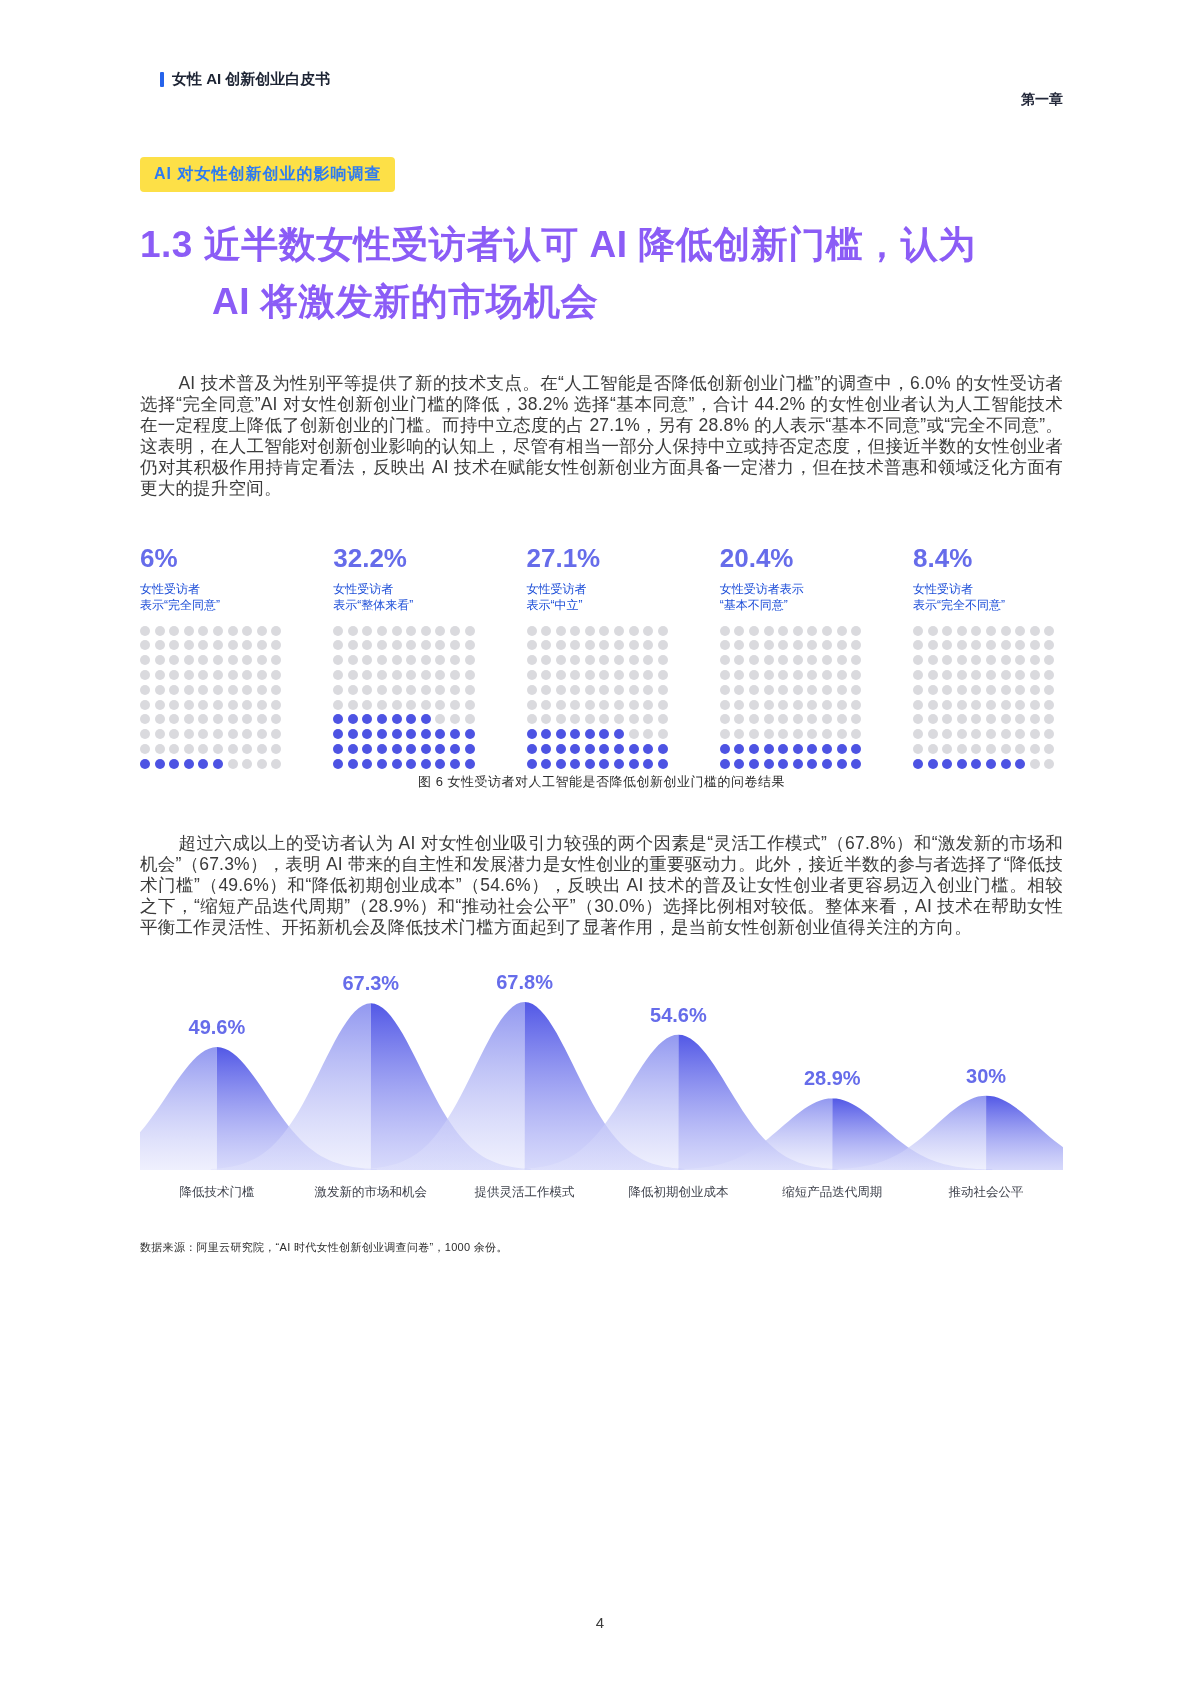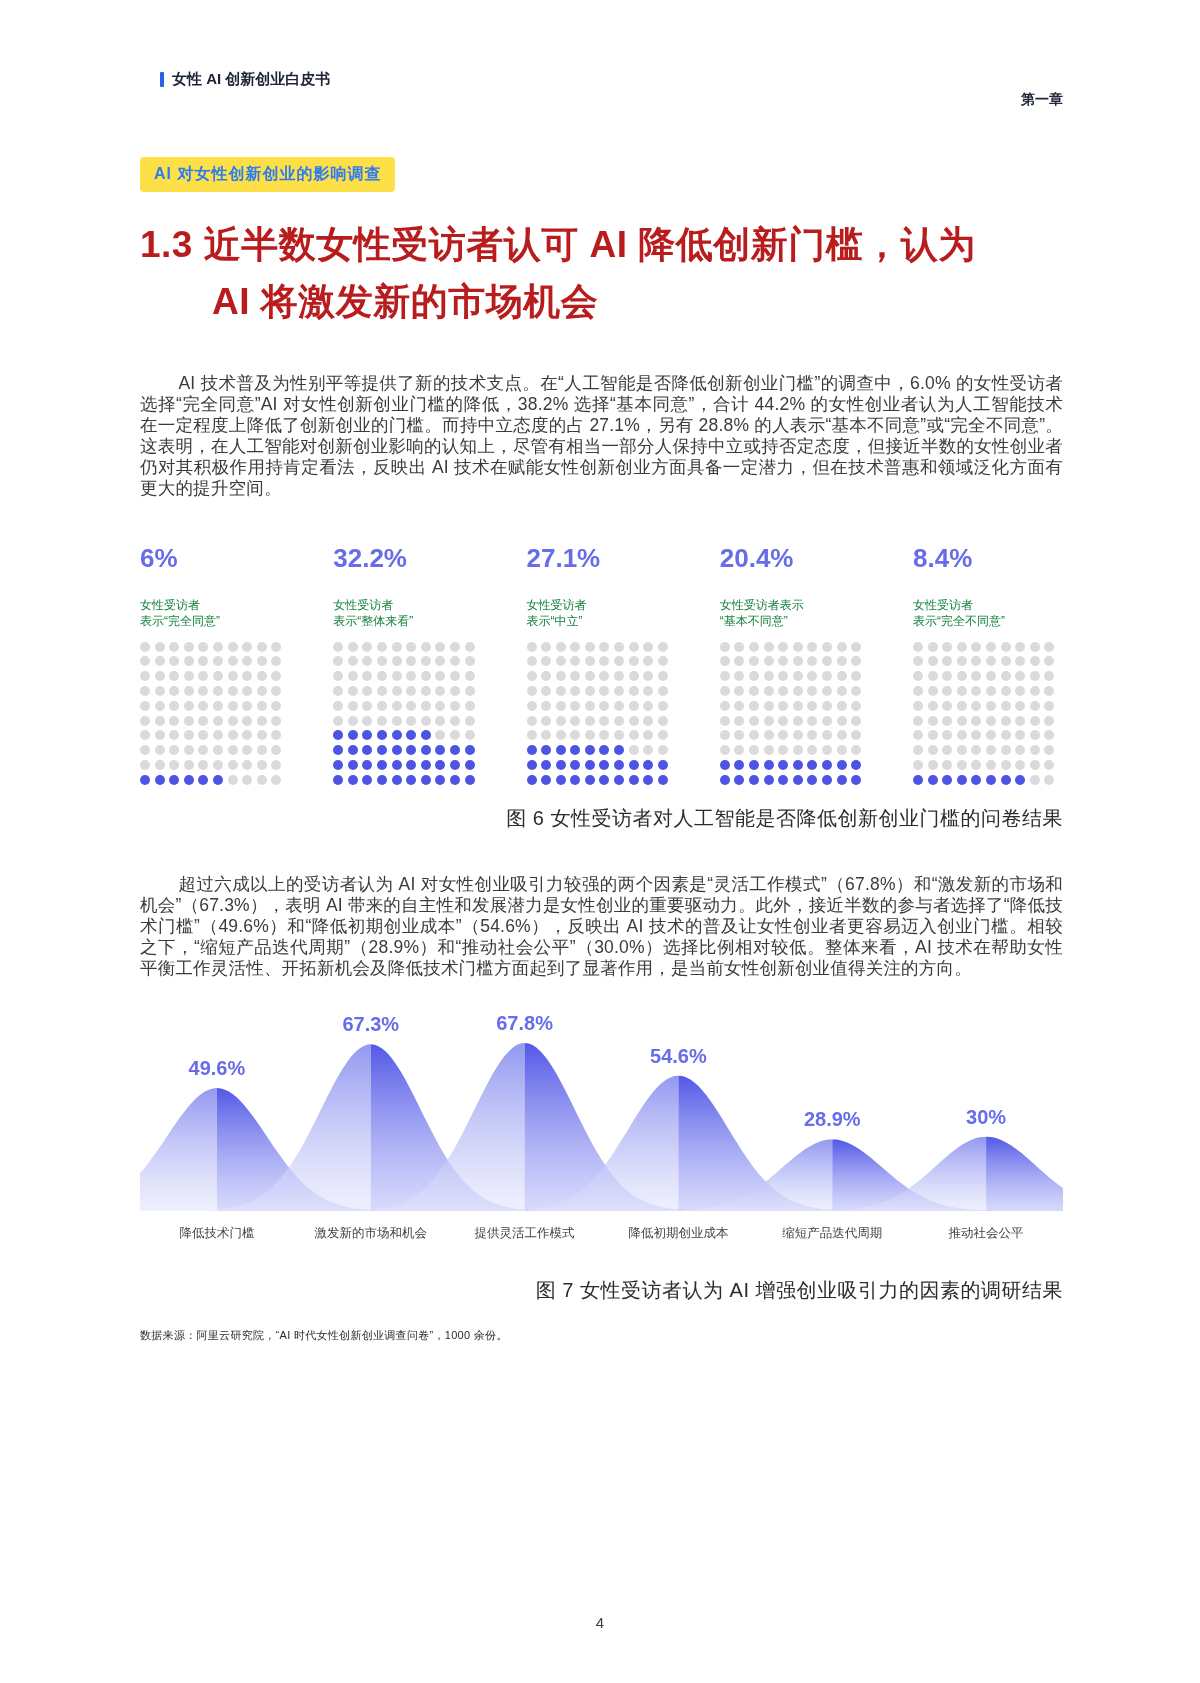--- a/index.html
+++ b/index.html
@@ -11,36 +11,36 @@
   .page{padding:50px 137px 0 140px;}
   
   .header{display:flex;justify-content:space-between;align-items:center;}
   .header-left{display:flex;align-items:center;font-weight:bold;font-size:15px;color:#1c2333;padding-left:20px;}
   .accent-bar{width:4px;height:15px;background:#2663eb;margin-right:8px;border-radius:1px;}
   .chapter{font-size:14px;color:#23283a;font-weight:bold;margin-top:41px;}
   
   .badge{margin-top:48px;display:inline-block;background:#fde047;color:#2d7bf2;
     font-size:16px;font-weight:bold;padding:7px 14px;border-radius:4px;letter-spacing:1px;}
   
-  h1{margin:24px 0 0;font-size:37px;line-height:1.55;color:#b91c1c;font-weight:bold;letter-spacing:0.5px;}
+  h1{margin:24px 0 0;font-size:37px;line-height:1.55;color:#8b5cf6;font-weight:bold;letter-spacing:0.5px;}
   .h1-line2{padding-left:72px;}
   
   .para{margin-top:42px;font-size:17.5px;line-height:21px;text-align:justify;
     color:#3b3b3b;text-indent:2.2em;letter-spacing:0.2px;}
   .para.second{margin-top:42px;}
   
   .dot-chart{margin-top:44px;display:flex;justify-content:space-between;}
   .dot-group{width:150px;}
   .dot-percent{font-size:26px;font-weight:bold;color:#666cea;}
-  .dot-desc{margin-top:23px;font-size:12px;line-height:16px;color:#15803d;}
+  .dot-desc{margin-top:7px;font-size:12px;line-height:16px;color:#1d4ed8;}
   .dot-grid{margin-top:13px;display:grid;grid-template-columns:repeat(10,10px);gap:4.8px 4.6px;}
   .dot{width:10px;height:10px;border-radius:50%;background:#dadade;}
   .dot.filled{background:#4d53e3;}
   
-  .fig-caption{margin-top:20px;text-align:right;font-size:20px;color:#2c2c2c;letter-spacing:0.5px;}
+  .fig-caption{margin-top:4px;text-align:center;font-size:13px;color:#2c2c2c;letter-spacing:0.5px;}
   .source{margin-top:24px;font-size:11px;color:#2c2c2c;letter-spacing:0.3px;}
   
   #bell-chart{margin-top:24px;}
   #bell-chart svg{display:block;}
   #bell-chart text{font-family:"Liberation Sans","DejaVu Sans",sans-serif;}
   
   .page-num{position:absolute;bottom:52px;left:0;width:100%;text-align:center;
     font-size:15px;color:#3c3c3c;}
 </style>
 </head>
@@ -649,19 +649,18 @@
         <path d="M 692.3 208 L 692.3 136.4 L 692.3 136.4 L 696.3 136.6 L 700.3 137.3 L 704.3 138.4 L 708.3 140.0 L 712.3 141.9 L 716.3 144.2 L 720.3 146.8 L 724.3 149.7 L 728.3 152.7 L 732.3 156.0 L 736.3 159.4 L 740.3 162.8 L 744.3 166.3 L 748.3 169.8 L 752.3 173.1 L 756.3 176.4 L 760.3 179.6 L 764.3 182.6 L 768.3 185.4 L 772.3 188.1 L 776.3 190.5 L 780.3 192.8 L 784.3 194.8 L 788.3 196.7 L 792.3 198.3 L 796.3 199.8 L 800.3 201.1 L 804.3 202.2 L 808.3 203.1 L 812.3 204.0 L 816.3 204.7 L 820.3 205.3 L 824.3 205.8 L 828.3 206.2 L 832.3 206.6 L 836.3 206.9 L 840.3 207.1 L 844.3 207.3 L 848.3 207.4 L 852.3 207.6 L 852.3 208 Z" fill="url(#bellDark)"></path>
         <text x="692.25" y="123.38938053097345" text-anchor="middle" font-size="20" font-weight="bold" fill="#666cea">28.9%</text>
         <text x="692.25" y="234" text-anchor="middle" font-size="12.5" fill="#3f424c">缩短产品迭代周期</text>
         <path d="M 686.1 208 L 686.1 207.6 L 690.1 207.4 L 694.1 207.3 L 698.1 207.1 L 702.1 206.8 L 706.1 206.5 L 710.1 206.2 L 714.1 205.7 L 718.1 205.2 L 722.1 204.6 L 726.1 203.8 L 730.1 203.0 L 734.1 202.0 L 738.1 200.8 L 742.1 199.5 L 746.1 197.9 L 750.1 196.2 L 754.1 194.3 L 758.1 192.2 L 762.1 189.9 L 766.1 187.3 L 770.1 184.6 L 774.1 181.6 L 778.1 178.5 L 782.1 175.2 L 786.1 171.8 L 790.1 168.3 L 794.1 164.7 L 798.1 161.1 L 802.1 157.5 L 806.1 154.0 L 810.1 150.6 L 814.1 147.4 L 818.1 144.5 L 822.1 141.8 L 826.1 139.4 L 830.1 137.4 L 834.1 135.8 L 838.1 134.6 L 842.1 133.9 L 846.1 133.7 L 846.1 133.7 L 846.1 208 Z" fill="url(#bellLight)"></path>
         <path d="M 846.1 208 L 846.1 133.7 L 846.1 133.7 L 850.1 133.9 L 854.1 134.6 L 858.1 135.8 L 862.1 137.4 L 866.1 139.4 L 870.1 141.8 L 874.1 144.5 L 878.1 147.4 L 882.1 150.6 L 886.1 154.0 L 890.1 157.5 L 894.1 161.1 L 898.1 164.7 L 902.1 168.3 L 906.1 171.8 L 910.1 175.2 L 914.1 178.5 L 918.1 181.6 L 922.1 184.6 L 926.1 187.3 L 930.1 189.9 L 934.1 192.2 L 938.1 194.3 L 942.1 196.2 L 946.1 197.9 L 950.1 199.5 L 954.1 200.8 L 958.1 202.0 L 962.1 203.0 L 966.1 203.8 L 970.1 204.6 L 974.1 205.2 L 978.1 205.7 L 982.1 206.2 L 986.1 206.5 L 990.1 206.8 L 994.1 207.1 L 998.1 207.3 L 1002.1 207.4 L 1006.1 207.6 L 1006.1 208 Z" fill="url(#bellDark)"></path>
         <text x="846.0833333333334" y="120.66371681415927" text-anchor="middle" font-size="20" font-weight="bold" fill="#666cea">30%</text>
         <text x="846.0833333333334" y="234" text-anchor="middle" font-size="12.5" fill="#3f424c">推动社会公平</text>
       </svg>
     </div>
 
-  <div class="fig-caption">图 7 女性受访者认为 AI 增强创业吸引力的因素的调研结果</div>
 
   <div class="source">数据来源：阿里云研究院，“AI 时代女性创新创业调查问卷”，1000 余份。</div>
 
 </div>
 
 <div class="page-num">4</div>
 
 </body></html>

